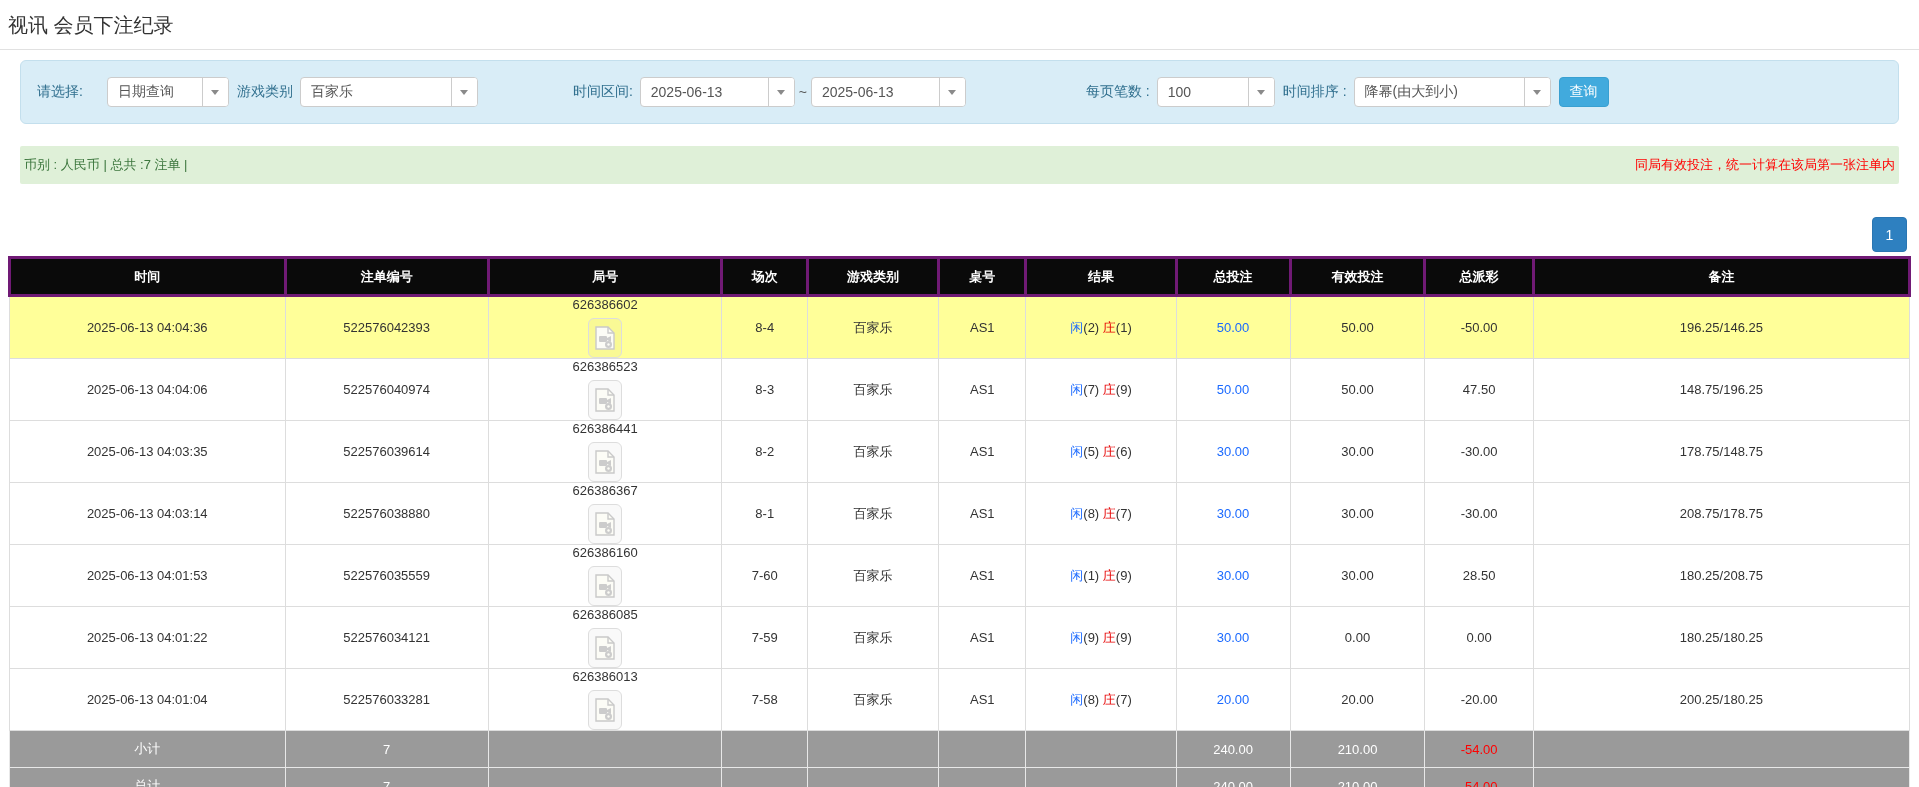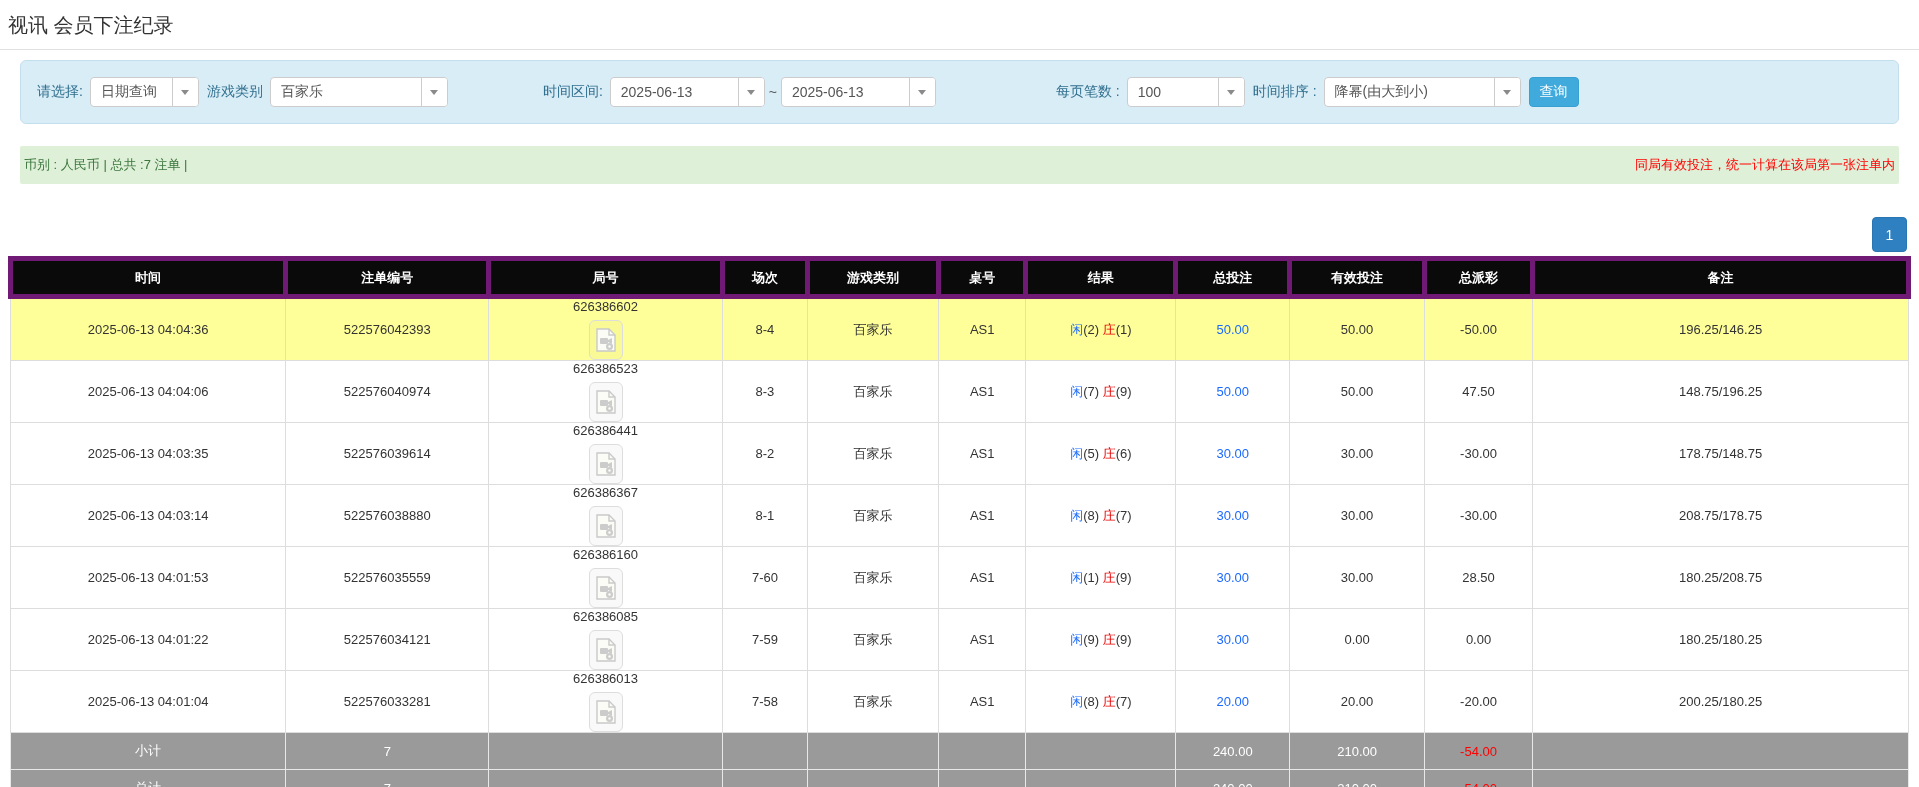--- a/index.html
+++ b/index.html
@@ -37,21 +37,21 @@
   .combo-arrow {
     width: 26px; border-left: 1px solid #ccc; display: flex;
     align-items: center; justify-content: center; background: #fff;
   }
   .tri {
     width: 0; height: 0;
     border-left: 4px solid transparent; border-right: 4px solid transparent;
     border-top: 5px solid #8a8a8a;
   }
   .tilde { font-size: 14px; color: #555; margin: 0 4px; }
-  .w-select { width: 109px; } .w-game { width: 178px; }
+  .w-select { width: 122px; margin-left: 17px; } .w-game { width: 178px; }
   .w-date { width: 155px; } .w-size { width: 118px; } .w-sort { width: 197px; }
   .search-btn {
     margin-left: 8px; height: 30px; min-width: 42px; padding: 0 10px;
     background: #41aadd; color: #fff; font-size: 14px;
     border: 1px solid #39a0d1; border-radius: 4px; cursor: pointer;
     font-family: inherit;
   }
 
   
   .summary-bar {
@@ -73,21 +73,21 @@
     cursor: pointer; font-family: inherit;
   }
 
   
   table.bet-table {
     width: calc(100% - 16px); margin: 0 8px; border-collapse: collapse;
     font-size: 13px; table-layout: fixed;
   }
   .bet-table th {
     background: #0a0a0a; color: #fff; font-weight: bold;
-    height: 38px; border: 5px solid #701a75; text-align: center;
+    height: 38px; border: 3px solid #701a75; text-align: center;
   }
   .bet-table td {
     height: 54px; border: 1px solid #ddd; text-align: center;
     color: #333; background: #fff;
   }
   tr.highlight td { background: #ffff99; }
   .blue-link { color: #1b6aff; cursor: pointer; }
   .neg { color: #ff0000; }
   .res-side-p { color: #1b6aff; }
   .res-side-b { color: #e60000; }

